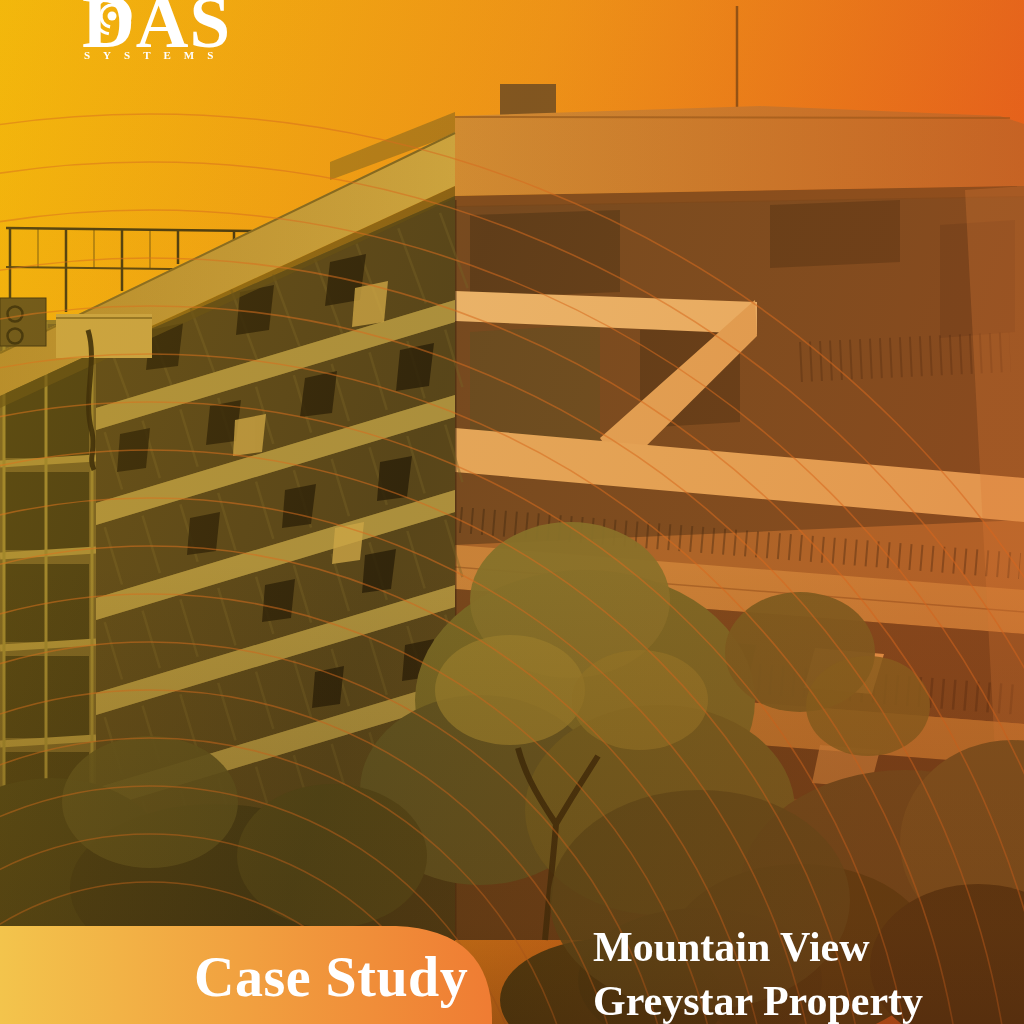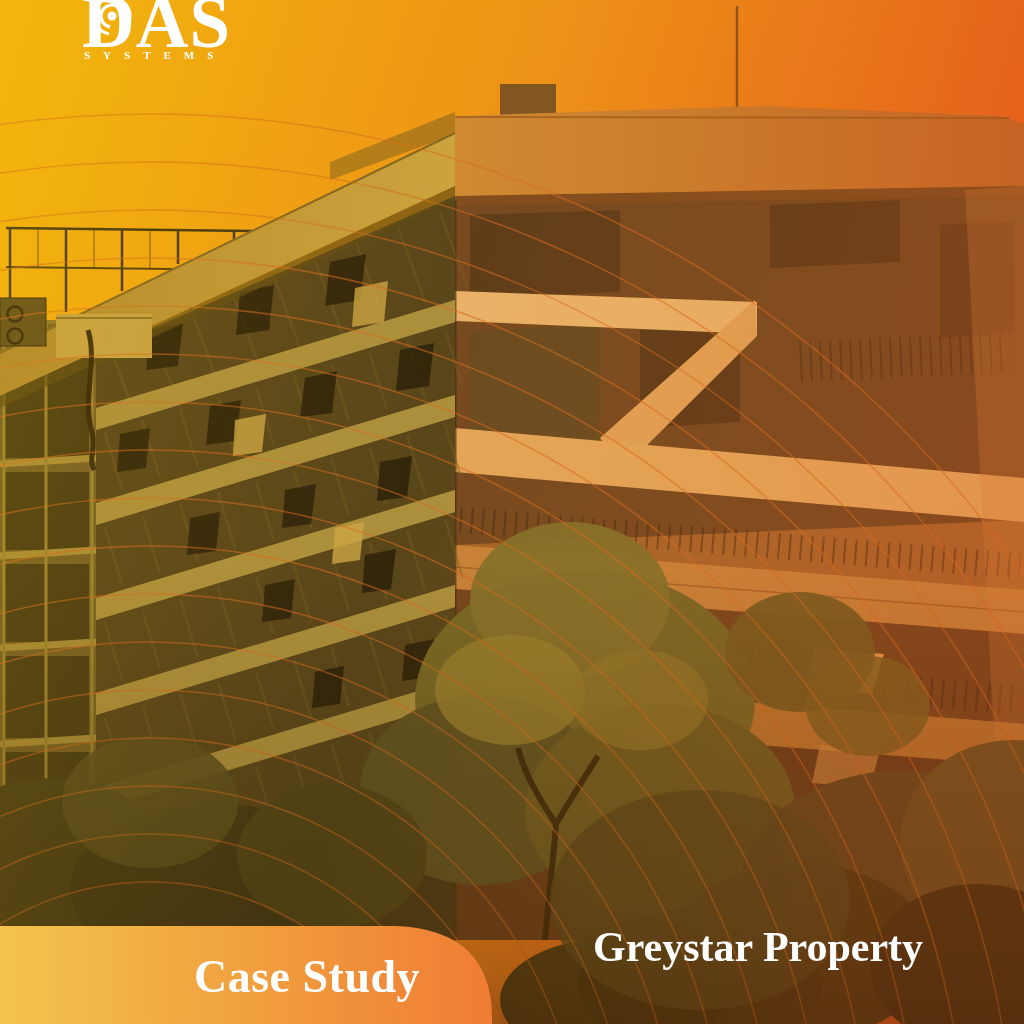--- a/index.html
+++ b/index.html
@@ -5,21 +5,21 @@
   html,body{margin:0;padding:0;background:#141310;}
   .page{position:relative;width:1024px;height:1024px;overflow:hidden;
         font-family:Liberation Serif, serif;}
   .scene{position:absolute;left:0;top:0;}
   .txt{position:absolute;color:#fff;white-space:nowrap;}
   .logo-wordmark{left:82px;top:-14px;font-size:73px;font-weight:bold;
                  letter-spacing:1px;line-height:73px;}
   .logo-subtext{left:84px;top:47px;font-size:11px;font-weight:bold;
                 letter-spacing:13px;line-height:17px;}
   .logo-waves{position:absolute;left:90px;top:-6px;}
-  .ribbon-label{left:194px;top:952px;font-size:46px;font-weight:bold;
+  .ribbon-label{left:194px;top:952px;font-size:56px;font-weight:bold;
                 line-height:50px;letter-spacing:0.5px;}
   .headline{left:593px;top:920px;font-size:42px;font-weight:bold;
             line-height:54px;}
   .headline div{white-space:nowrap;}
 </style>
 </head>
 <body>
 
 <div class="page">
 
@@ -247,16 +247,17 @@
       <circle cx="22" cy="22" r="4.5" fill="#ffffff"></circle>
       <circle cx="22" cy="22" r="11" fill="none" stroke="#ffffff" stroke-width="3.2" stroke-dasharray="52 18" transform="rotate(100 22 22)"></circle>
       <circle cx="22" cy="22" r="18" fill="none" stroke="#ffffff" stroke-width="3.2" stroke-dasharray="85 29" transform="rotate(100 22 22)"></circle>
     </svg>
     <div class="txt logo-subtext">SYSTEMS</div>
   </div>
 
   <div class="txt ribbon-label">Case Study</div>
 
   <div class="txt headline">
+    <div>Mountain View</div>
     <div>Greystar Property</div>
   </div>
 
 </div>
 
 </body></html>

